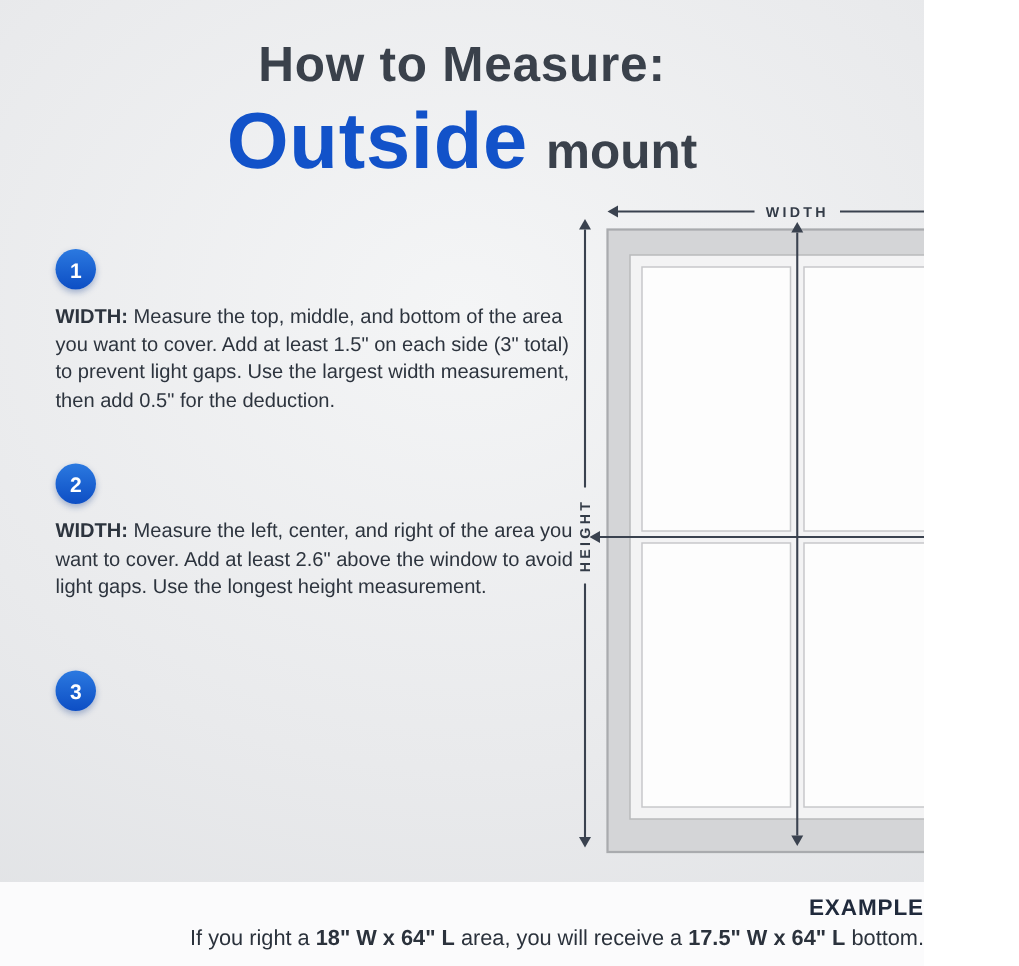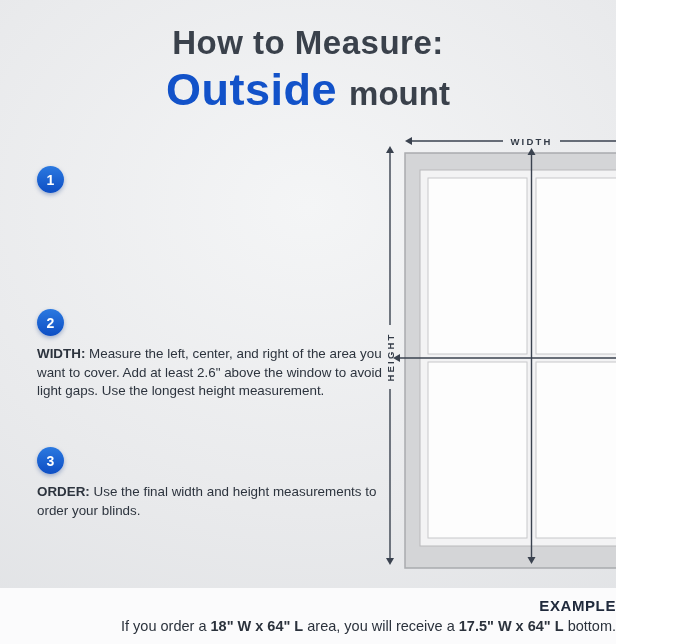--- a/index.html
+++ b/index.html
@@ -5,21 +5,21 @@
   html,body{margin:0;padding:0;}
   body{font-family:"Liberation Sans","DejaVu Sans",sans-serif;}
   .page{
     position:relative;width:616px;height:644px;overflow:hidden;
     background:radial-gradient(120% 95% at 50% 32%, #f4f5f6 0%, #e9eaec 50%, #dcdee1 100%);
   }
   
   .title{position:absolute;top:24px;left:0;right:0;text-align:center;color:#3a414b;}
   .title-line1{font-size:33px;font-weight:600;letter-spacing:.5px;}
   .title-line2{display:flex;justify-content:center;align-items:baseline;gap:12px;margin-top:2px;}
-  .title-accent{font-size:45px;font-weight:800;color:#1252c9;letter-spacing:.5px;}
+  .title-accent{font-size:53px;font-weight:800;color:#1252c9;letter-spacing:.5px;}
   .title-rest{font-size:33px;font-weight:600;color:#3a414b;text-align:center;}
   
   .step{position:absolute;left:37px;width:345px;}
   .step-1{top:166px;}
   .step-2{top:309px;}
   .step-3{top:447px;}
   .badge{
     width:27px;height:27px;border-radius:50%;
     background:linear-gradient(180deg,#2b79e0 0%,#0d4ec4 100%);
     color:#fff;font-size:14px;font-weight:700;
@@ -48,30 +48,30 @@
   <header class="title">
     <div class="title-line1">How to Measure:</div>
     <div class="title-line2">
       <span class="title-accent">Outside</span>
       <span class="title-rest">mount</span>
     </div>
   </header>
 
   <section class="step step-1">
     <div class="badge">1</div>
+    <p class="step-text"><b>WIDTH:</b><span> Measure the top, middle, and bottom of the area you want to cover. Add at least 1.5" on each side (3" total) to prevent light gaps. Use the largest width measurement, then add 0.5" for the deduction.</span></p>
   </section>
 
   <section class="step step-2">
     <div class="badge">2</div>
     <p class="step-text"><b>WIDTH:</b><span> Measure the left, center, and right of the area you want to cover. Add at least 2.6" above the window to avoid light gaps. Use the longest height measurement.</span></p>
   </section>
 
   <section class="step step-3">
     <div class="badge">3</div>
-    <p class="step-text"><b>ORDER:</b><span> Use the final width and height measurements to order your blinds.</span></p>
   </section>
 
   <div class="diagram">
     <svg width="292" height="452" viewBox="0 0 292 452">
 
       <rect x="25" y="20" width="253" height="415" fill="#d4d5d7" stroke="#a9abae" stroke-width="1.5"></rect>
 
       <rect x="40" y="37" width="223" height="376" fill="#f3f3f4" stroke="#b9babc" stroke-width="1"></rect>
 
       <rect x="48" y="45" width="99" height="176" fill="#fdfdfd" stroke="#c7c8ca"></rect>
@@ -100,16 +100,16 @@
       <polygon points="151.5,431 147.5,424 155.5,424" fill="#3a424f"></polygon>
 
       <line x1="20" y1="225" x2="269" y2="225" stroke="#3a424f" stroke-width="1.4"></line>
       <polygon points="13,225 20,221 20,229" fill="#3a424f"></polygon>
       <polygon points="276,225 269,221 269,229" fill="#3a424f"></polygon>
     </svg>
   </div>
 
   <footer class="example">
     <div class="example-heading">EXAMPLE</div>
-    <p class="example-text"><span>If you order a </span><b>18" W x 64" L</b><span> area, you will receive a </span><b>17.5" W x 64" L</b><span> bottom.</span></p>
+    <p class="example-text"><span>If you right a </span><b>18" W x 64" L</b><span> area, you will receive a </span><b>17.5" W x 64" L</b><span> bottom.</span></p>
   </footer>
 
 </div>
 
 </body></html>

